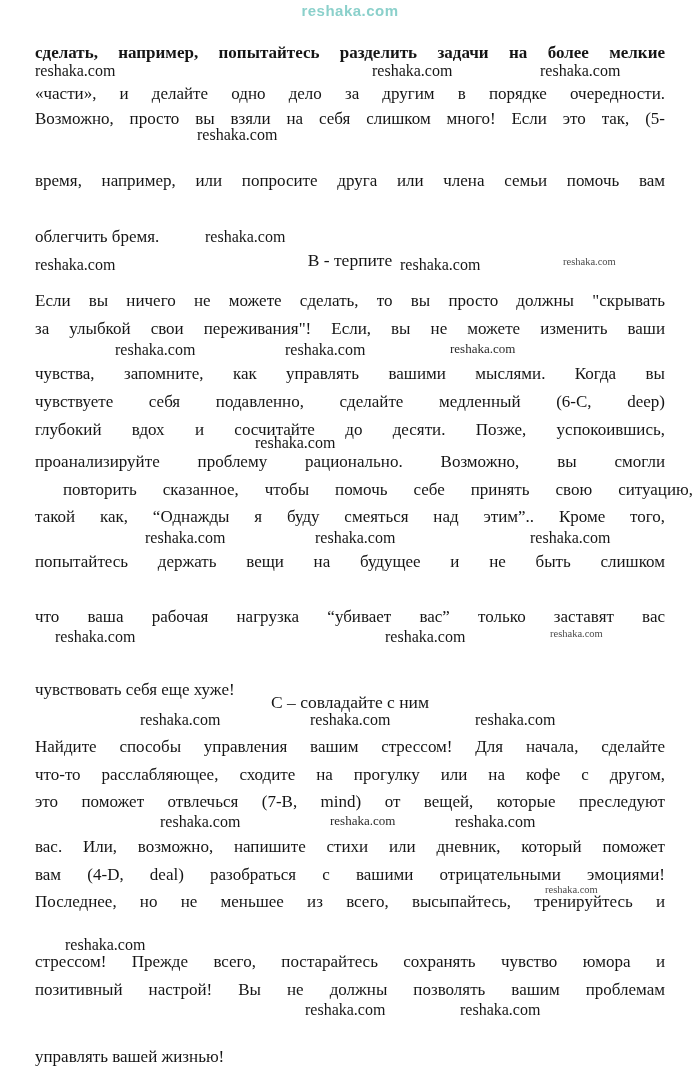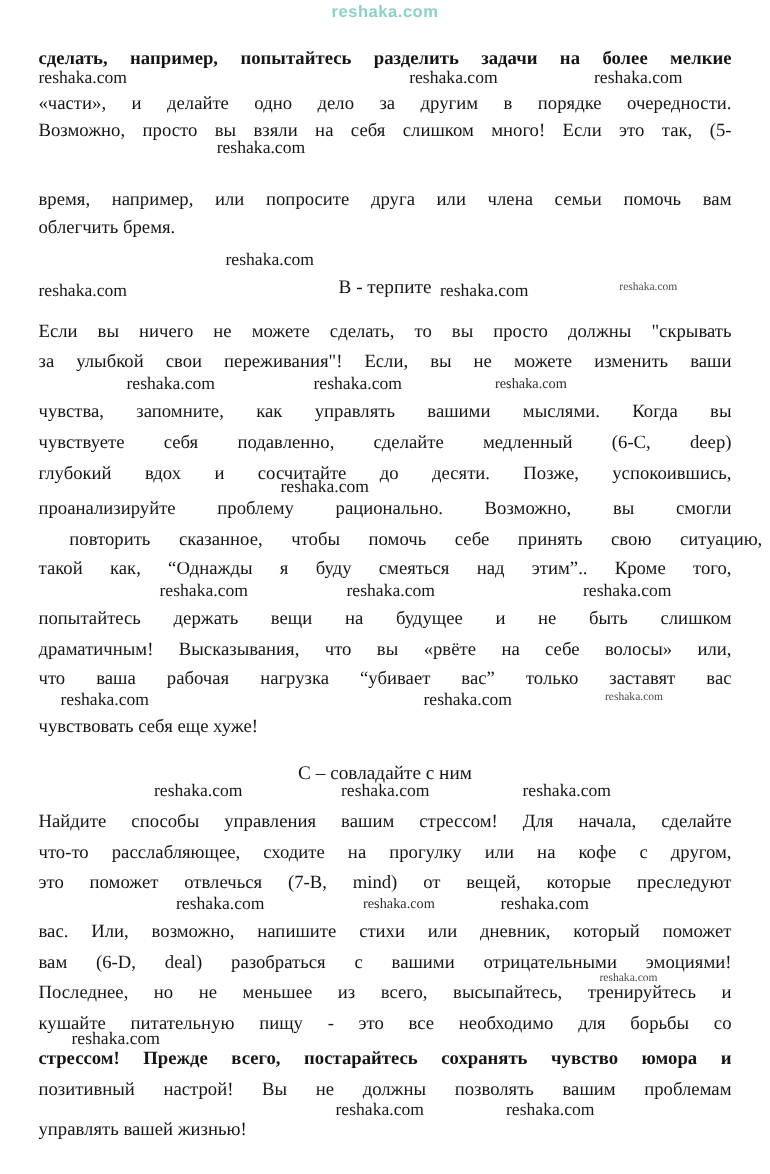--- a/index.html
+++ b/index.html
@@ -19,21 +19,21 @@
     width: 630px;
     height: 27px;
     overflow: hidden;
     font-size: 17px;
     line-height: 26px;
     text-align: justify;
     text-align-last: justify;
     white-space: normal;
   }
   .line::after { content: ""; display: inline-block; width: 100%; height: 0; }
-  .line.last { text-align: center; text-align-last: left; }
+  .line.last { text-align: center; text-align-last: left; margin-top: 30px; }
   .line.last::after { width: 0; }
   .heading {
     position: absolute;
     left: 35px;
     width: 630px;
     font-size: 17.5px;
     line-height: 26px;
     text-align: center;
   }
   .wm-row {
@@ -102,21 +102,20 @@
     </div>
     <div class="line" style="top: 449px;">проанализируйте проблему рационально. Возможно, вы смогли</div>
     <div class="line" style="top: 477px; margin-left: 28px;">повторить сказанное, чтобы помочь себе принять свою ситуацию,</div>
     <div class="line" style="top: 504px;">такой как, “Однажды я буду смеяться над этим”.. Кроме того,</div>
     <div class="wm-row" style="top: 529px;">
       <span class="wm wm-n" style="left: 110px;">reshaka.com</span>
       <span class="wm wm-n" style="left: 280px;">reshaka.com</span>
       <span class="wm wm-n" style="left: 495px;">reshaka.com</span>
     </div>
     <div class="line" style="top: 549px;">попытайтесь держать вещи на будущее и не быть слишком</div>
-    <div class="line" style="top: 577px;">драматичным! Высказывания, что вы «рвёте на себе волосы» или,</div>
     <div class="line" style="top: 604px;">что ваша рабочая нагрузка “убивает вас” только заставят вас</div>
     <div class="wm-row" style="top: 628px;">
       <span class="wm wm-n" style="left: 20px;">reshaka.com</span>
       <span class="wm wm-n" style="left: 350px;">reshaka.com</span>
       <span class="wm wm-s" style="left: 515px;">reshaka.com</span>
     </div>
     <div class="line last" style="top: 647px;">чувствовать себя еще хуже!</div>
     <div class="heading" style="top: 689px;">С – совладайте с ним</div>
     <div class="wm-row" style="top: 711px;">
       <span class="wm wm-n" style="left: 105px;">reshaka.com</span>
@@ -125,29 +124,28 @@
     </div>
     <div class="line" style="top: 734px;">Найдите способы управления вашим стрессом! Для начала, сделайте</div>
     <div class="line" style="top: 762px;">что-то расслабляющее, сходите на прогулку или на кофе с другом,</div>
     <div class="line" style="top: 789px;">это поможет отвлечься (7-B, mind) от вещей, которые преследуют</div>
     <div class="wm-row" style="top: 813px;">
       <span class="wm wm-n" style="left: 125px;">reshaka.com</span>
       <span class="wm wm-m" style="left: 295px;">reshaka.com</span>
       <span class="wm wm-n" style="left: 420px;">reshaka.com</span>
     </div>
     <div class="line" style="top: 834px;">вас. Или, возможно, напишите стихи или дневник, который поможет</div>
-    <div class="line" style="top: 862px;">вам (6-D, deal) разобраться с вашими отрицательными эмоциями!</div>
+    <div class="line" style="top: 862px;">вам (4-D, deal) разобраться с вашими отрицательными эмоциями!</div>
     <div class="wm-row" style="top: 884px;">
       <span class="wm wm-s" style="left: 510px;">reshaka.com</span>
     </div>
     <div class="line" style="top: 889px;">Последнее, но не меньшее из всего, высыпайтесь, тренируйтесь и</div>
-    <div class="line" style="top: 917px;">кушайте питательную пищу - это все необходимо для борьбы со</div>
     <div class="wm-row" style="top: 936px;">
       <span class="wm wm-n" style="left: 30px;">reshaka.com</span>
     </div>
-    <div class="line" style="top: 949px; font-weight: bold;">стрессом! Прежде всего, постарайтесь сохранять чувство юмора и</div>
+    <div class="line" style="top: 949px;">стрессом! Прежде всего, постарайтесь сохранять чувство юмора и</div>
     <div class="line" style="top: 977px;">позитивный настрой! Вы не должны позволять вашим проблемам</div>
     <div class="wm-row" style="top: 1001px;">
       <span class="wm wm-n" style="left: 270px;">reshaka.com</span>
       <span class="wm wm-n" style="left: 425px;">reshaka.com</span>
     </div>
     <div class="line last" style="top: 1014px;">управлять вашей жизнью!</div>
   </div>
 
 </body></html>

